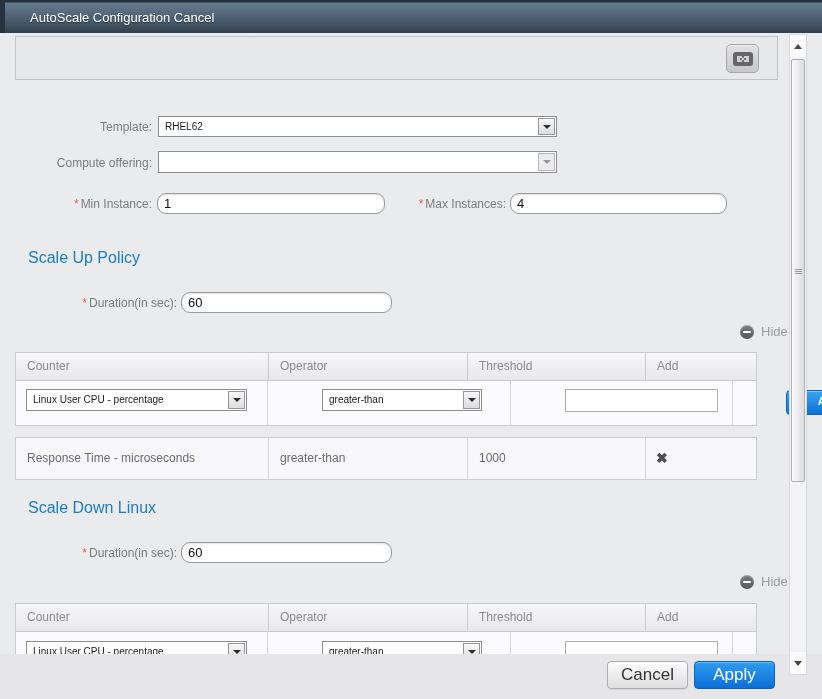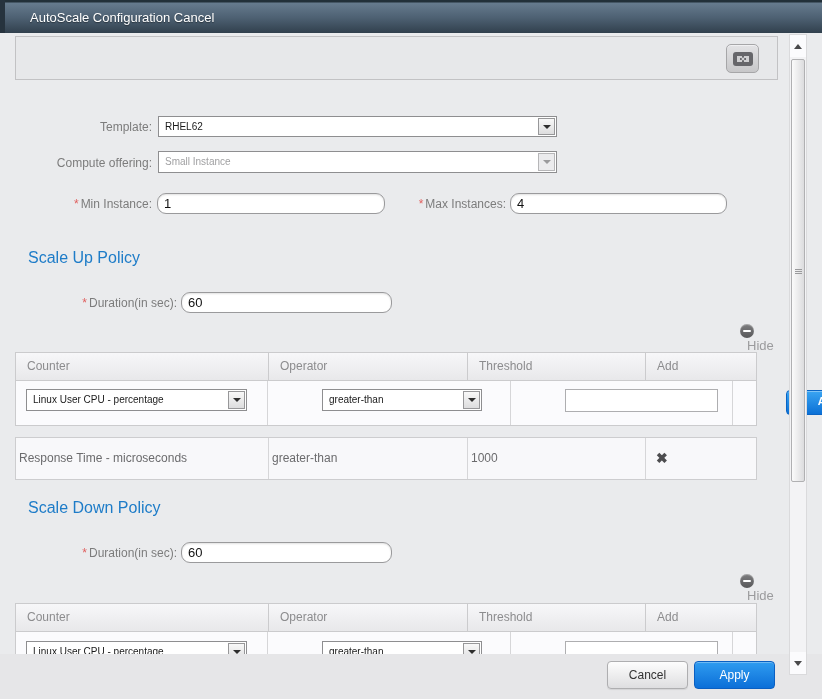--- a/index.html
+++ b/index.html
@@ -47,21 +47,21 @@
   .arr { width:0; height:0; border-left:4px solid transparent; border-right:4px solid transparent; border-top:4px solid #2e2e2e; }
   .combo.disabled .combo-text { color:#a0a0a2; }
   .combo.disabled .combo-btn { background:#ebebed; border-color:#b6b6b8; }
   .combo.disabled .arr { border-top-color:#9a9a9c; }
   .rinput {
     position:absolute; height:21px; border:1px solid #9a9a9c; border-radius:9px; background:#fff;
     font:13px "Liberation Sans", sans-serif; padding:0 6px; box-sizing:border-box;
     box-shadow:inset 0 1px 2px rgba(0,0,0,0.12); color:#111; outline:none;
   }
   .sect { position:absolute; left:28px; font-size:16px; color:#1e7cc8; }
-  .hide-btn { position:absolute; display:flex; cursor:pointer;flex-direction:column; }
+  .hide-btn { position:absolute; display:flex; align-items:center; cursor:pointer; }
   .minus-icon {
     width:14px; height:14px; border-radius:50%;
     background:linear-gradient(#7d7d7f,#58585a); position:relative;
     box-shadow:inset 0 1px 1px rgba(255,255,255,0.35);
   }
   .minus-icon::after { content:''; position:absolute; left:3px; right:3px; top:6px; height:2px; background:#fff; border-radius:1px; }
   .hide-label { font-size:13px; color:#9b9b9d; margin-left:7px; }
   
   .thead {
     position:absolute; left:15px; width:742px; height:29px;
@@ -83,27 +83,27 @@
     border:1px solid #0a64c4; border-radius:4px;
     background:linear-gradient(#3aa5f2,#0b70d6);
     color:#fff; font-size:11px; font-weight:bold; text-align:center; line-height:21px;
     box-shadow:inset 0 1px 0 rgba(255,255,255,0.35); cursor:pointer;
   }
   .tbl-wrap1 { position:absolute; left:15px; top:381px; width:742px; height:45px; }
   .datarow {
     position:absolute; left:15px; top:437px; width:742px; height:43px;
     background:#f8f8fa; border:1px solid #cdcdcf; box-sizing:border-box; display:flex;
   }
-  .dcell { border-right:1px solid #d6d6d8; box-sizing:border-box; font-size:12px; color:#6b6b6d; line-height:41px; padding-left:3px; white-space:nowrap; overflow:hidden; }
+  .dcell { border-right:1px solid #d6d6d8; box-sizing:border-box; font-size:12px; color:#6b6b6d; line-height:41px; padding-left:11px; white-space:nowrap; overflow:hidden; }
   .dcell:last-child { border-right:none; }
   .del-x { font-size:14px; color:#4d4d4f; font-weight:bold; line-height:41px; padding-left:10px; cursor:pointer; }
   .clipwrap { position:absolute; left:15px; top:632px; width:742px; height:22px; overflow:hidden; }
   
   .footer { position:absolute; left:0; top:654px; width:822px; height:45px; background:#e6e6e8; }
-  .btn { position:absolute; top:7px; width:81px; height:28px; border-radius:4px; text-align:center; line-height:26px; font-size:12px; box-sizing:border-box; cursor:pointer; }
+  .btn { position:absolute; top:7px; width:81px; height:28px; border-radius:4px; text-align:center; line-height:26px; font-size:17px; box-sizing:border-box; cursor:pointer; }
   .cancel-btn { left:607px; border:1px solid #aeaeb0; background:linear-gradient(#fdfdfd,#dedee0); color:#333; box-shadow:0 1px 1px rgba(0,0,0,0.08); }
   .apply-btn { left:694px; border:1px solid #0a5fc2; background:linear-gradient(#2f9cf0,#0c6fd8); color:#fff; box-shadow:inset 0 1px 0 rgba(255,255,255,0.3); }
   
   .scrollbar { position:absolute; left:789px; top:34px; width:18px; height:641px; background:#f3f3f5; border:1px solid #dadadc; box-sizing:border-box; }
   .sb-up, .sb-down { position:absolute; left:0; right:0; height:22px; background:#fbfbfd; display:flex; align-items:center; justify-content:center; cursor:pointer; }
   .sb-up { top:0; } .sb-down { bottom:0; }
   .tri-up { width:0; height:0; border-left:4px solid transparent; border-right:4px solid transparent; border-bottom:5px solid #4a4a4c; }
   .tri-down { width:0; height:0; border-left:4px solid transparent; border-right:4px solid transparent; border-top:5px solid #4a4a4c; }
   .sb-thumb {
     position:absolute; left:1px; top:24px; width:14px; height:423px;
@@ -139,21 +139,20 @@
     <span class="combo-text">RHEL62</span>
     <span class="combo-btn">
         <i class="arr"></i>
       </span>
   </div>
 
   <div class="lbl" style="top:156px;">
     <span>Compute offering:</span>
   </div>
   <div class="combo disabled" style="left:158px; top:151px; width:399px; height:22px;">
-    <span class="combo-text" style="line-height:20px;">Small Instance</span>
     <span class="combo-btn">
         <i class="arr"></i>
       </span>
   </div>
 
   <div class="lbl" style="top:197px;">
     <span class="req">*</span><span>Min Instance:</span>
   </div>
   <input class="rinput" style="left: 157px; top: 193px; width: 228px;" value="1">
   <div class="lbl" style="left:400px; width:106px; top:197px;">
@@ -209,21 +208,21 @@
 
   <div class="datarow">
     <div class="dcell w1">Response Time - microseconds</div>
     <div class="dcell w2">greater-than</div>
     <div class="dcell w3">1000</div>
     <div class="dcell w4" style="padding-left:0;">
       <span class="del-x">✖</span>
     </div>
   </div>
 
-  <div class="sect" style="top:499px;">Scale Down Policy</div>
+  <div class="sect" style="top:499px;">Scale Down Linux</div>
 
   <div class="lbl" style="width:177px; top:546px;">
     <span class="req">*</span><span>Duration(in sec):</span>
   </div>
   <input class="rinput" style="left: 181px; top: 542px; width: 211px;" value="60">
 
   <div class="hide-btn" style="left:740px; top:574px;">
     <span class="minus-icon"></span>
     <span class="hide-label">Hide</span>
   </div>

